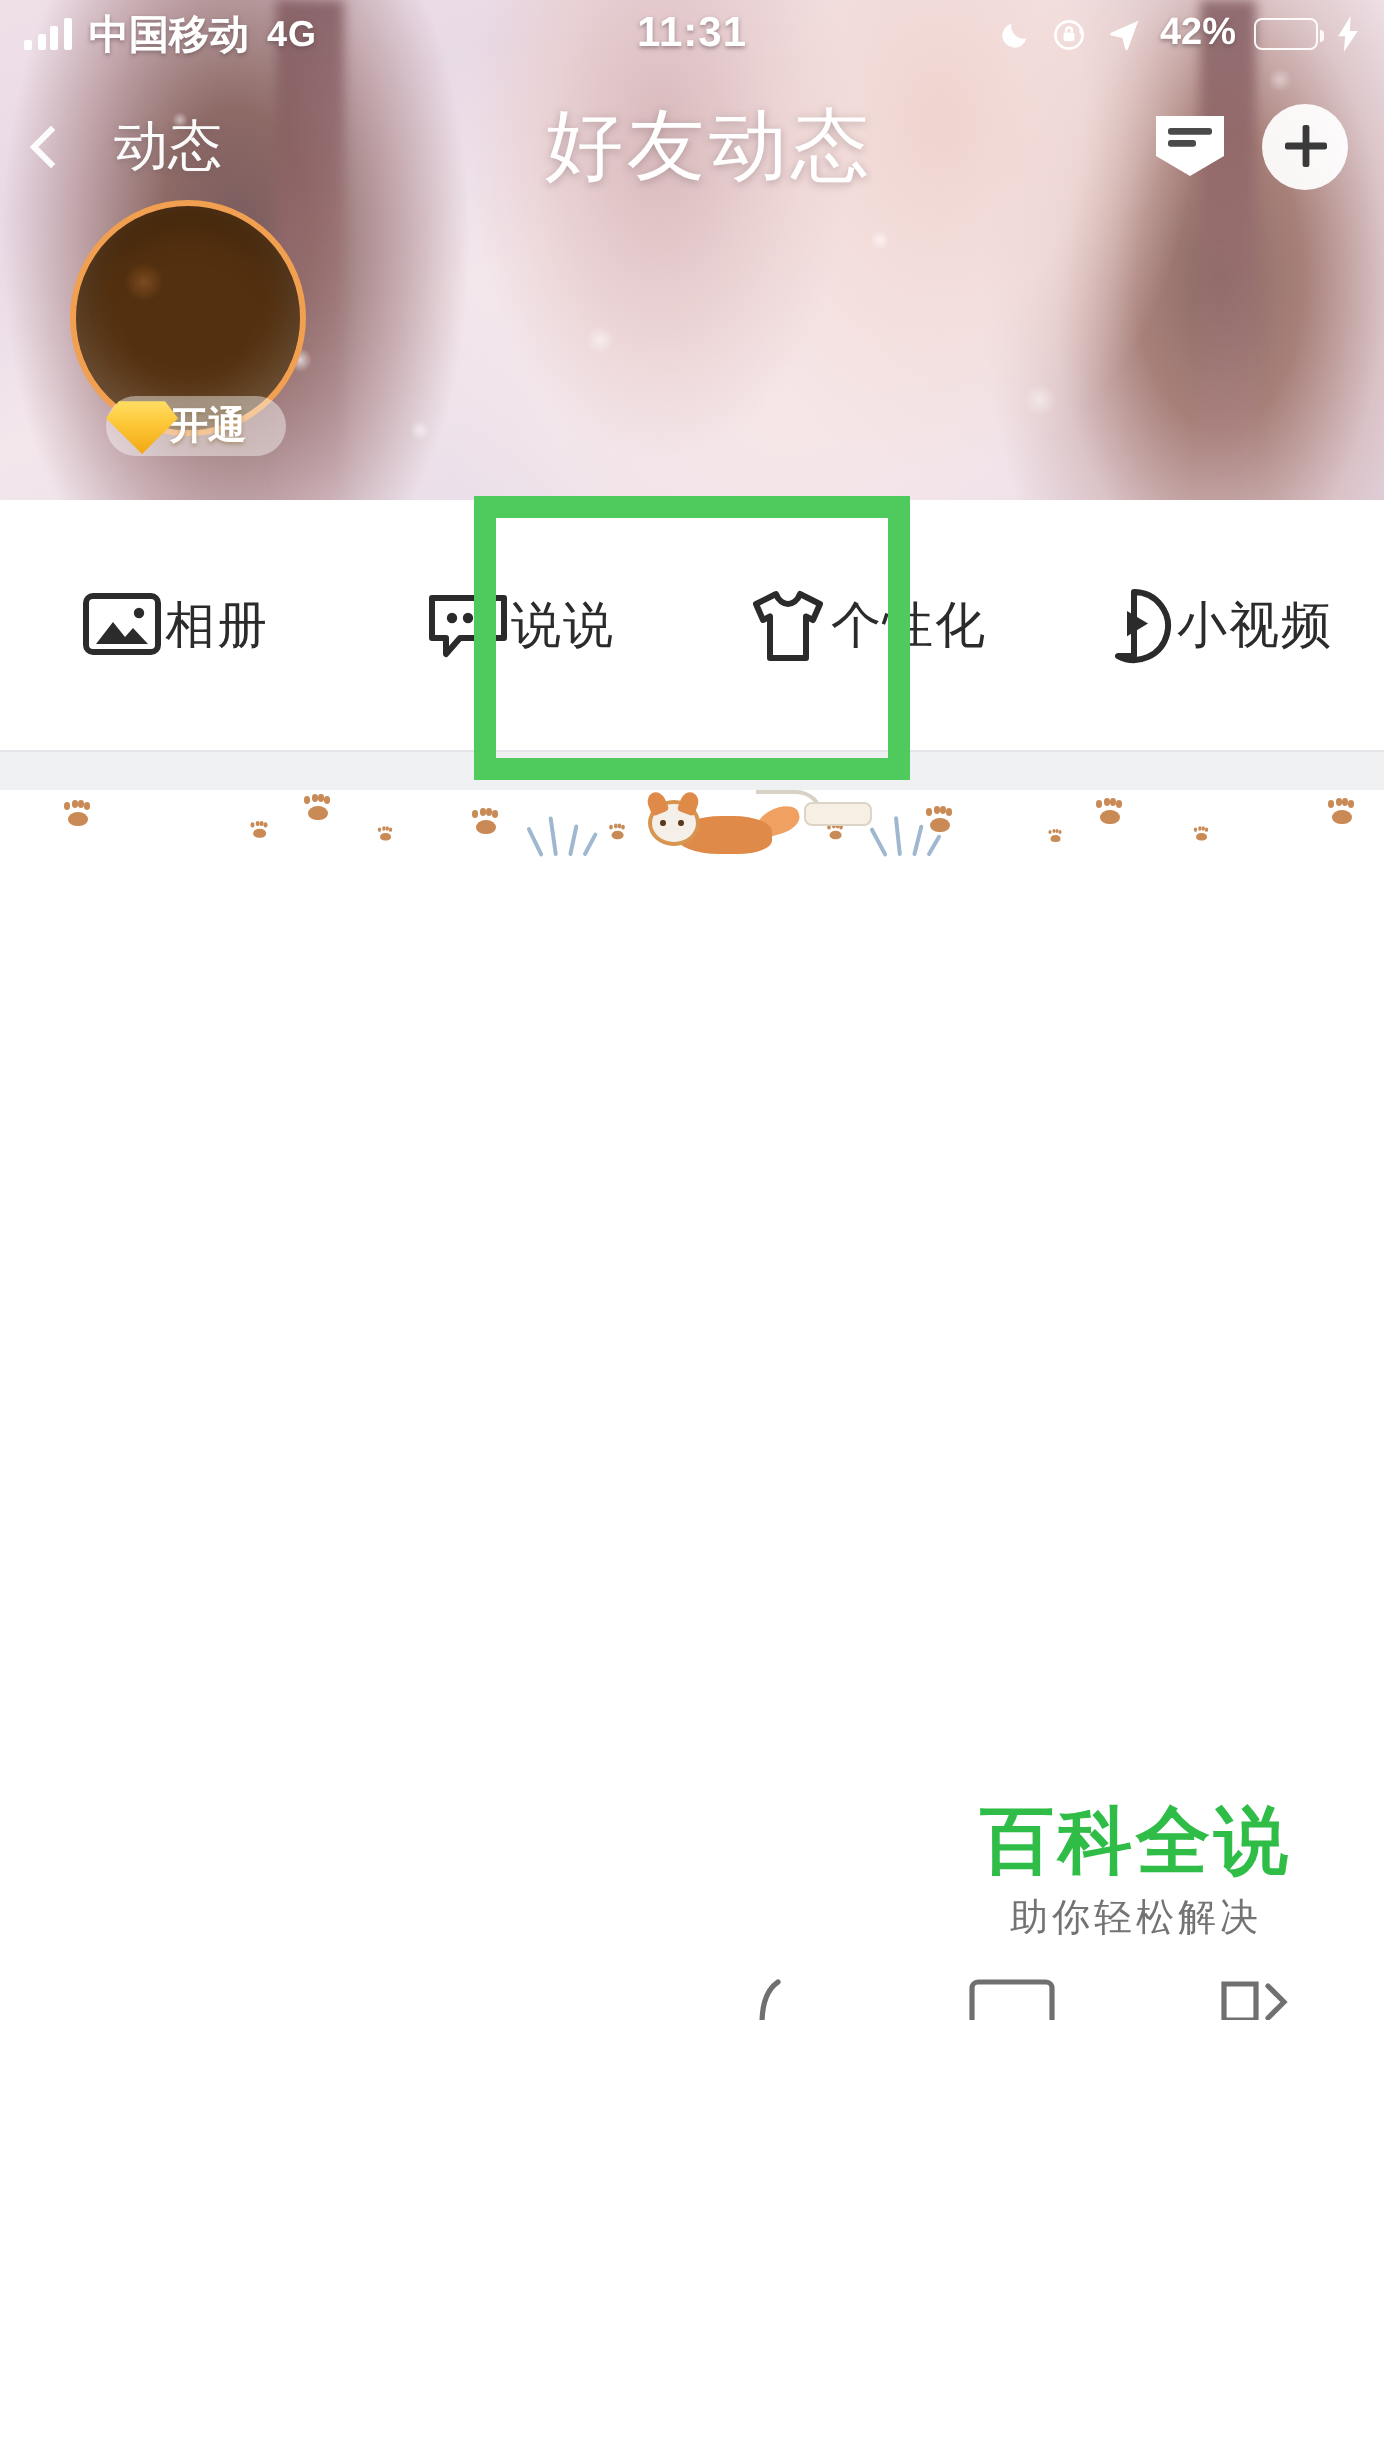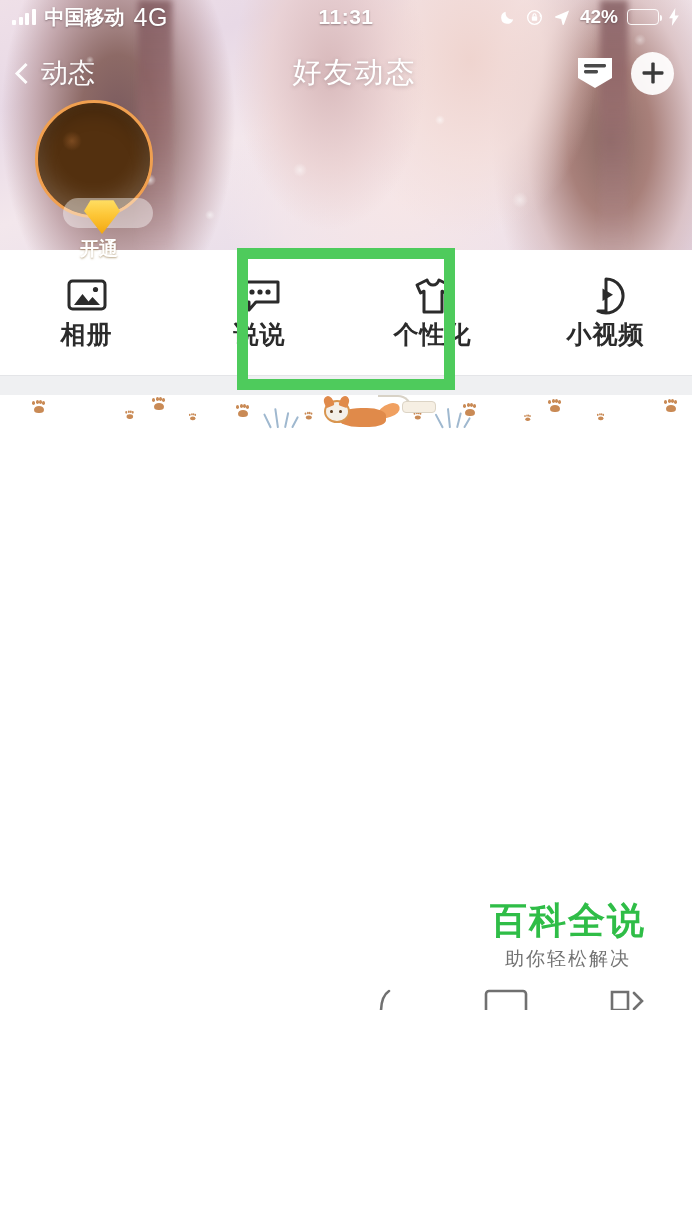--- a/index.html
+++ b/index.html
@@ -56,48 +56,48 @@
   .sb-mid   { position:absolute; left:0; right:0; text-align:center;
               font-size:21px; font-weight:700; letter-spacing:.5px; pointer-events:none; }
   .sb-right { margin-left:auto; display:flex; align-items:center; gap:9px; z-index:2; }
   .signal-bars { display:flex; align-items:flex-end; gap:2.5px; height:16px; }
   .signal-bars i { display:block; width:4px; background:#fff; border-radius:1px; }
   .signal-bars i:nth-child(1){ height:5px; }
   .signal-bars i:nth-child(2){ height:8px; }
   .signal-bars i:nth-child(3){ height:12px; }
   .signal-bars i:nth-child(4){ height:16px; }
   .carrier { font-size:20px; font-weight:600; }
-  .net     { font-size:25px; font-weight:400; letter-spacing:.5px; }
+  .net     { font-size:18px; font-weight:700; letter-spacing:.5px; }
   .batt-pct{ font-size:19px; font-weight:600; }
   .batt {
     position:relative; width:32px; height:16px;
     border:1.6px solid rgba(255,255,255,.92); border-radius:4px; padding:1.6px;
   }
   .batt:after{ content:""; position:absolute; right:-4px; top:5px; width:2.5px; height:6px;
                background:rgba(255,255,255,.92); border-radius:0 2px 2px 0; }
   .batt-fill{ height:100%; background:#35d23f; border-radius:2px; }
 
   
   .navbar {
     position:absolute; top:42px; left:0; width:692px; height:62px;
     display:flex; align-items:center; padding:0 18px; z-index:15;
   }
-  .nav-back { display:flex; align-items:center; gap:6px; cursor:pointer; }
+  .nav-back { display:flex; align-items:center; gap:22px; cursor:pointer; }
   .chev {
     width:15px; height:15px;
     border-left:3.5px solid rgba(255,255,255,.95);
     border-bottom:3.5px solid rgba(255,255,255,.95);
     transform:rotate(45deg);
     margin-right:2px;
   }
   .nav-back-label { color:rgba(255,255,255,.97); font-size:27px;
                     text-shadow:0 1px 3px rgba(110,90,95,.5); }
   .nav-title {
     position:absolute; left:17px; right:0; text-align:center;
-    color:#fff; font-size:29px; letter-spacing:2px;
+    color:#fff; font-size:39px; letter-spacing:2px;
     text-shadow:0 1px 4px rgba(120,100,105,.45);
     pointer-events:none;
   }
   .nav-actions { margin-left:auto; display:flex; align-items:center; gap:16px; z-index:2; }
   .icon-btn { cursor:pointer; display:flex; align-items:center; justify-content:center; }
   .plus-circle {
     width:43px; height:43px; border-radius:50%;
     background:rgba(255,255,255,.93);
     display:flex; align-items:center; justify-content:center;
   }
@@ -122,50 +122,49 @@
       radial-gradient(circle  5px at 60px 44px, #6fae3a, #4e8426 70%),
       radial-gradient(circle  4px at 80px 76px, #77b840, #528c29 70%),
       radial-gradient(circle  4px at 38px 96px, #6aa836, #4a7f23 70%),
       radial-gradient(circle 60px at 59px 59px, #6a4017 0%, #462709 100%);
   }
   .avatar:after{
     content:""; position:absolute; inset:0; border-radius:50%;
     box-shadow:inset 0 -12px 22px rgba(255,255,255,.18), inset 0 10px 18px rgba(0,0,0,.2);
   }
   .badge {
-    position:absolute; left:28px; bottom:0;
+    position:absolute; left:18px; bottom:0;
     height:30px; min-width:90px;
     display:flex; align-items:center; gap:2px;
     padding-right:12px;
     background:rgba(255,255,255,.42);
     border-radius:15px;
-    flex-direction:column;
   }
   .diamond {
     width:36px; height:28px; flex:0 0 36px;
     background:linear-gradient(180deg,#ffe169 0%,#fdc636 48%,#f2a712 100%);
     clip-path:polygon(18% 6%, 82% 6%, 100% 36%, 50% 100%, 0% 36%);
     filter:drop-shadow(0 1px 1px rgba(150,110,20,.5));
   }
   .badge-text {
     color:#fff; font-size:19px; font-weight:600;
     text-shadow:0 1px 2px rgba(140,110,60,.6);
     margin-left:-6px;
   }
 
   
   .menubar {
     position:absolute; top:250px; left:0; width:692px; height:125px;
     background:#ffffff;
     display:flex; align-items:center;
   }
   .menu-item {
-    flex:1; display:flex; flex-direction:column;
+    flex:1; display:flex; flex-direction:row;
     align-items:center; justify-content:center; 
-    cursor:pointer; height:100%;font-weight:bold;
+    cursor:pointer; height:100%;
   }
   .menu-icon { width:44px; height:44px; display:flex; align-items:center; justify-content:center; }
   .menu-label { font-size:25px; color:#2b2b2b; letter-spacing:1px; }
 
   .menu-divider {
     position:absolute; top:375px; left:0; width:692px; height:20px;
     background:#eff0f2;
     border-top:1px solid #e4e5e8;
   }
 

